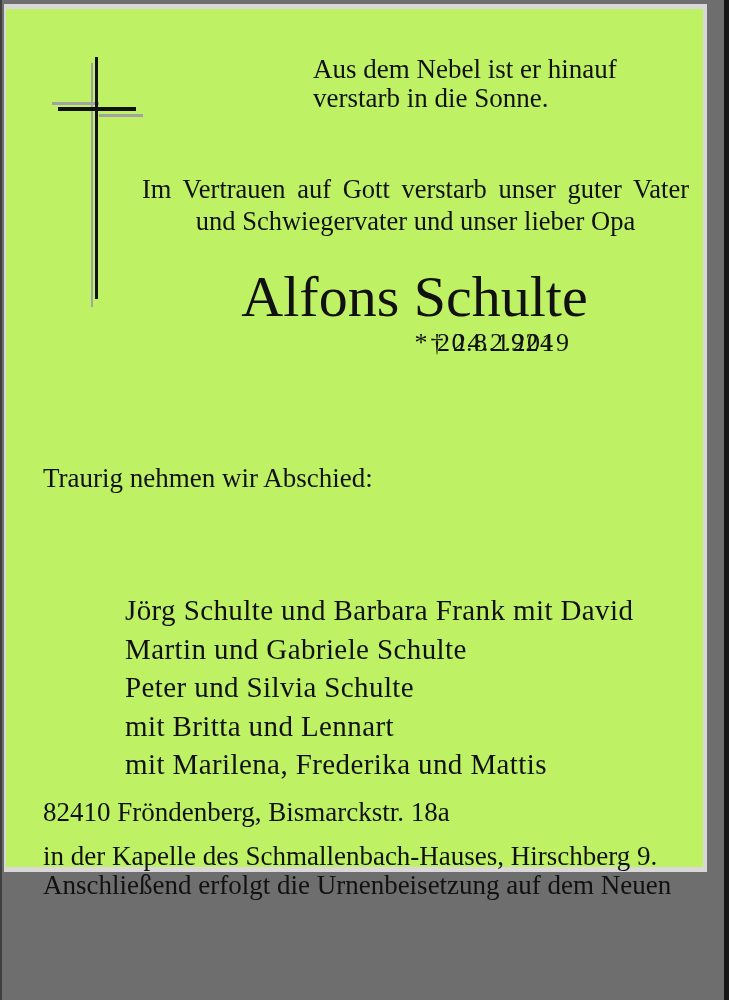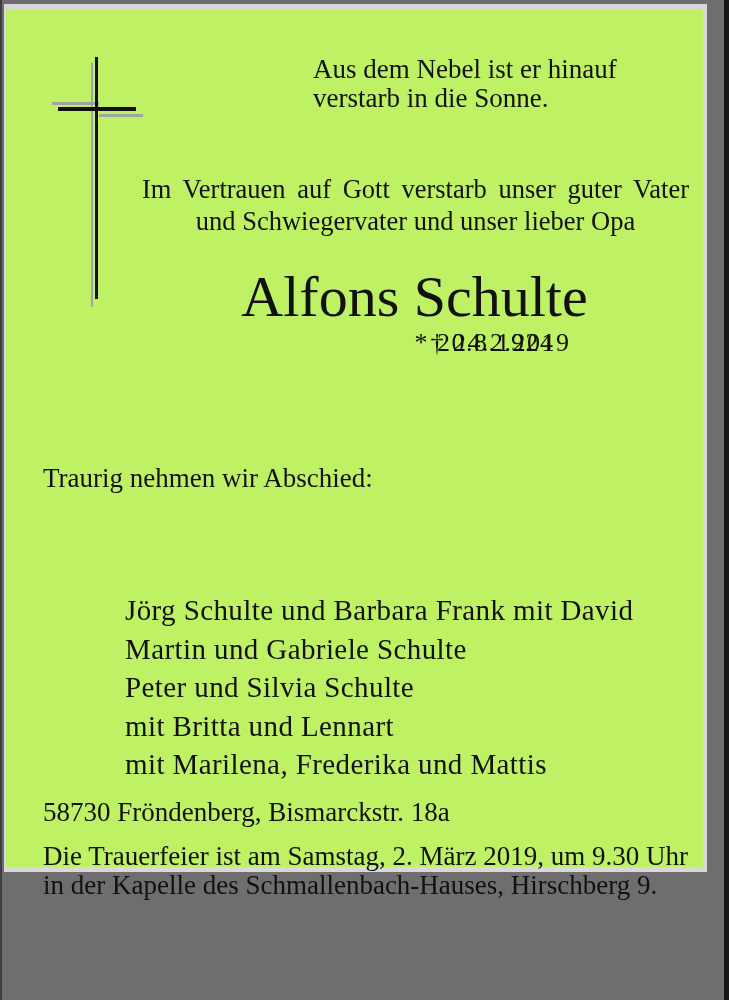--- a/index.html
+++ b/index.html
@@ -108,21 +108,21 @@
     <div class="farewell-heading">Traurig nehmen wir Abschied:</div>
 
     <div class="mourners">
       <span class="line">Jörg Schulte und Barbara Frank mit David</span>
       <span class="line">Martin und Gabriele Schulte</span>
       <span class="line">Peter und Silvia Schulte</span>
       <span class="line">mit Britta und Lennart</span>
       <span class="line">mit Marilena, Frederika und Mattis</span>
     </div>
 
-    <div class="address">58730 Fröndenberg, Bismarckstr. 18a</div>
+    <div class="address">82410 Fröndenberg, Bismarckstr. 18a</div>
 
     <div class="ceremony">
-      <span class="line">Die Trauerfeier ist am Samstag, 2. März 2019, um 9.30 Uhr</span>
       <span class="line">in der Kapelle des Schmallenbach-Hauses, Hirschberg 9.</span>
+      <span class="line">Anschließend erfolgt die Urnenbeisetzung auf dem Neuen</span>
     </div>
 
   </div>
 </div>
 
 </body></html>

